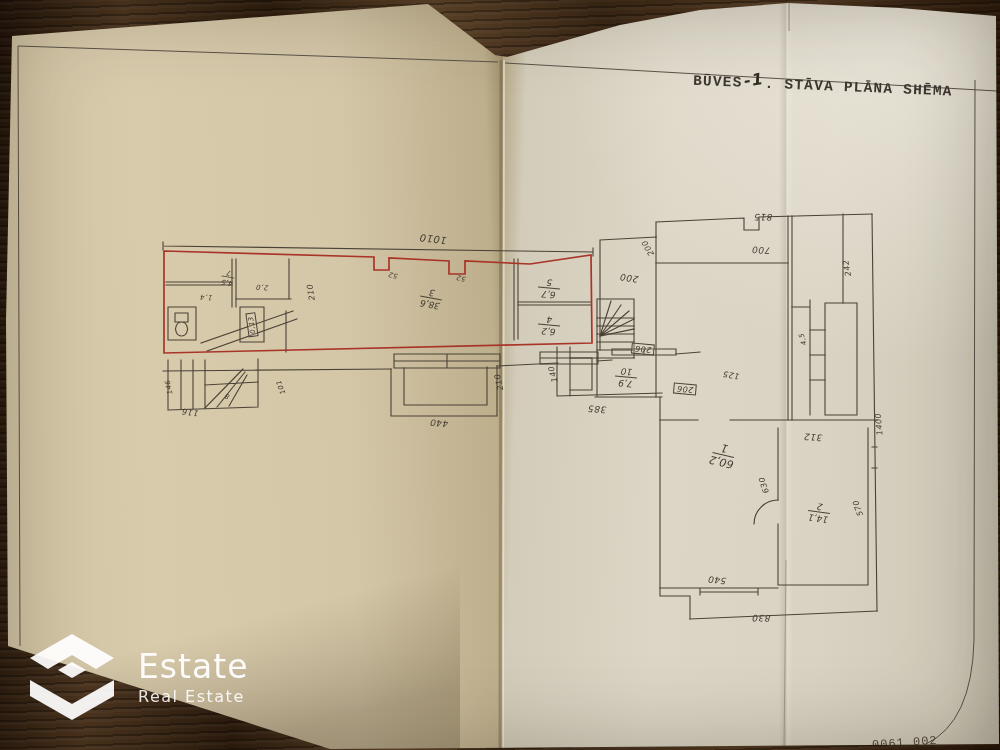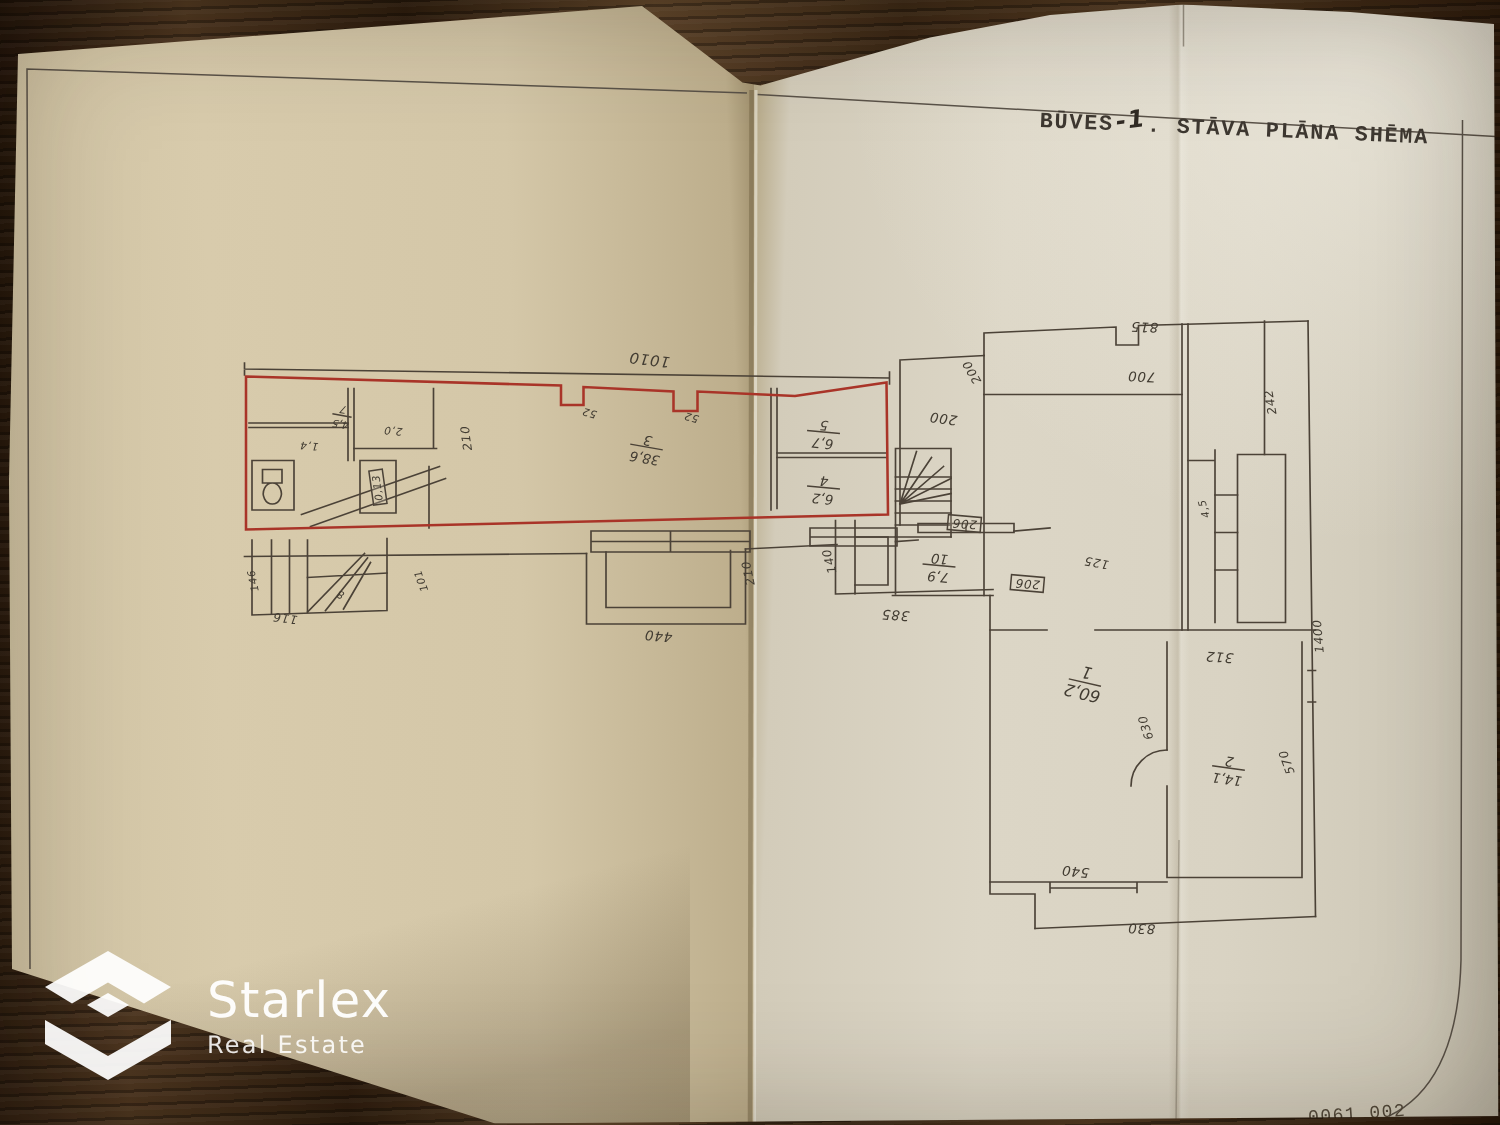--- a/index.html
+++ b/index.html
@@ -214,17 +214,17 @@
 
   <div class="watermark">
     <svg width="100" height="100" viewBox="0 0 100 100">
       <g fill="rgba(255,255,255,.93)">
         <path d="M50,6 L92,30 L74,41 L50,27 L26,41 L8,30 Z"></path>
         <path d="M50,34 L64,42 L50,50 L36,42 Z"></path>
         <path d="M8,52 L50,76 L92,52 L92,68 L50,92 L8,68 Z"></path>
       </g>
     </svg>
     <div class="wm-text">
-      <div class="brand">Starlex</div>
+      <div class="brand">Estate</div>
       <div class="tagline">Real Estate</div>
     </div>
   </div>
 </div>
 
 </body></html>

